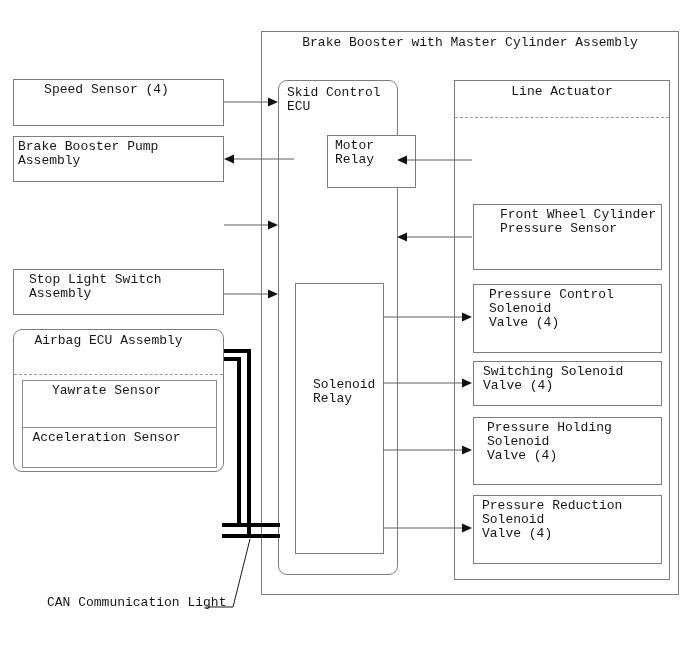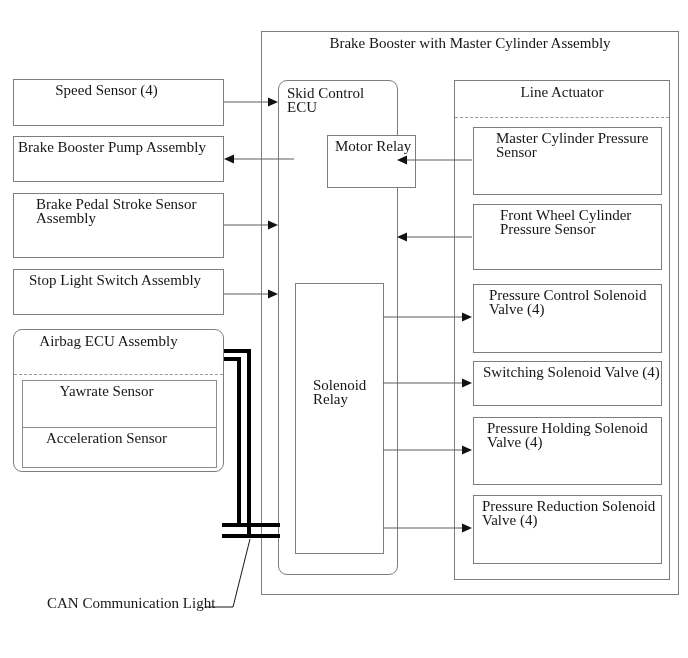--- a/index.html
+++ b/index.html
@@ -1,19 +1,19 @@
 <!DOCTYPE html>
 <html><head>
 <meta charset="utf-8">
 <style>
   html,body{margin:0;padding:0;background:#ffffff;}
   .canvas{
     position:relative;width:688px;height:658px;background:#ffffff;
-    font-family:Liberation Serif, serif;
-    font-size:15px;line-height:14px;color:#161616;overflow:hidden;
+    font-family:Liberation Mono, monospace;
+    font-size:13px;line-height:14px;color:#161616;overflow:hidden;
   }
   .box{position:absolute;box-sizing:border-box;border:1px solid #7d7d7d;background:#ffffff;}
   .rounded{border-radius:9px;}
   .lbl{white-space:pre-line;position:relative;}
   .abs{position:absolute;white-space:pre-line;}
   .center{text-align:center;}
   .divider{position:absolute;left:0;right:0;height:0;border-top:1px dashed #9a9a9a;}
   svg.overlay{position:absolute;left:0;top:0;z-index:6;pointer-events:none;}
   .box{z-index:2;}
 </style>
@@ -34,24 +34,20 @@
     <div class="box" style="left:16px;top:202px;width:89px;height:271px;">
       <div class="abs" style="left:17px;top:94px;">Solenoid
 Relay</div>
     </div>
   </div>
 
   <div class="box" style="left:454px;top:80px;width:216px;height:500px;">
     <div class="lbl center" style="padding-top:4px;">Line Actuator</div>
     <div class="divider" style="top:36px;"></div>
 
-    <div class="box" style="left:18px;top:46px;width:189px;height:68px;">
-      <div class="abs" style="left:22px;top:3px;">Master Cylinder Pressure
-Sensor</div>
-    </div>
     <div class="box" style="left:18px;top:123px;width:189px;height:66px;">
       <div class="abs" style="left:26px;top:3px;">Front Wheel Cylinder
 Pressure Sensor</div>
     </div>
     <div class="box" style="left:18px;top:203px;width:189px;height:69px;">
       <div class="abs" style="left:15px;top:3px;">Pressure Control Solenoid
 Valve (4)</div>
     </div>
     <div class="box" style="left:18px;top:280px;width:189px;height:45px;">
       <div class="abs" style="left:9px;top:3px;">Switching Solenoid Valve (4)</div>
@@ -64,24 +60,20 @@
       <div class="abs" style="left:8px;top:3px;">Pressure Reduction Solenoid
 Valve (4)</div>
     </div>
   </div>
 
   <div class="box" style="left:13px;top:79px;width:211px;height:47px;">
     <div class="lbl center" style="padding-top:3px;padding-right:24px;">Speed Sensor (4)</div>
   </div>
   <div class="box" style="left:13px;top:136px;width:211px;height:46px;">
     <div class="abs" style="left:4px;top:3px;">Brake Booster Pump Assembly</div>
-  </div>
-  <div class="box" style="left:13px;top:193px;width:211px;height:65px;">
-    <div class="abs" style="left:22px;top:3px;">Brake Pedal Stroke Sensor
-Assembly</div>
   </div>
   <div class="box" style="left:13px;top:269px;width:211px;height:46px;">
     <div class="abs" style="left:15px;top:3px;">Stop Light Switch Assembly</div>
   </div>
 
   <div class="box rounded" style="left:13px;top:329px;width:211px;height:143px;">
     <div class="lbl center" style="padding-top:4px;padding-right:20px;">Airbag ECU Assembly</div>
     <div class="divider" style="top:44px;"></div>
     <div class="box" style="left:8px;top:50px;width:195px;height:53px;border-color:#8d8d8d;">
       <div class="lbl center" style="padding-top:3px;padding-right:26px;">Yawrate Sensor</div>

